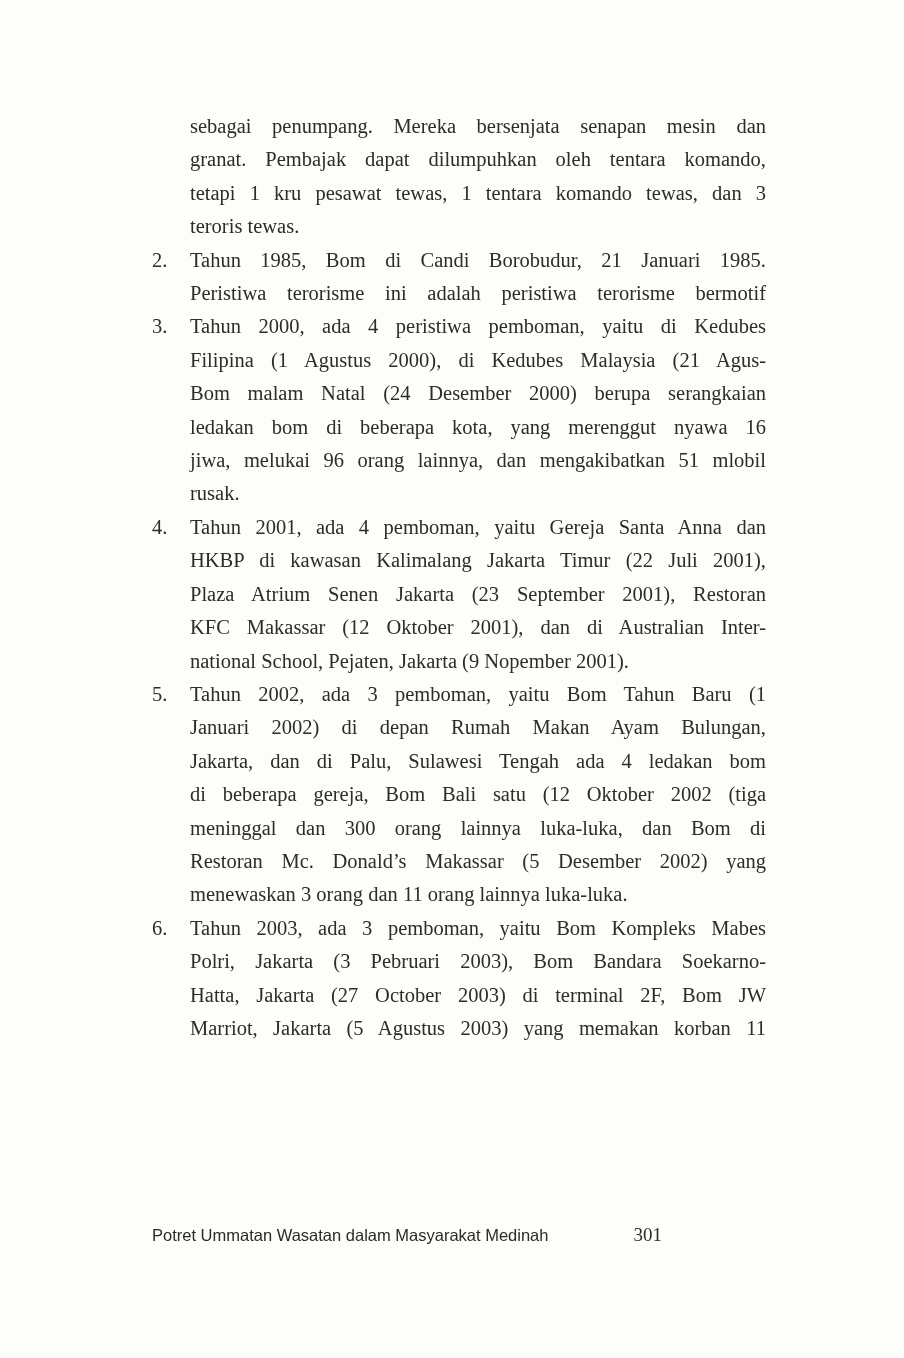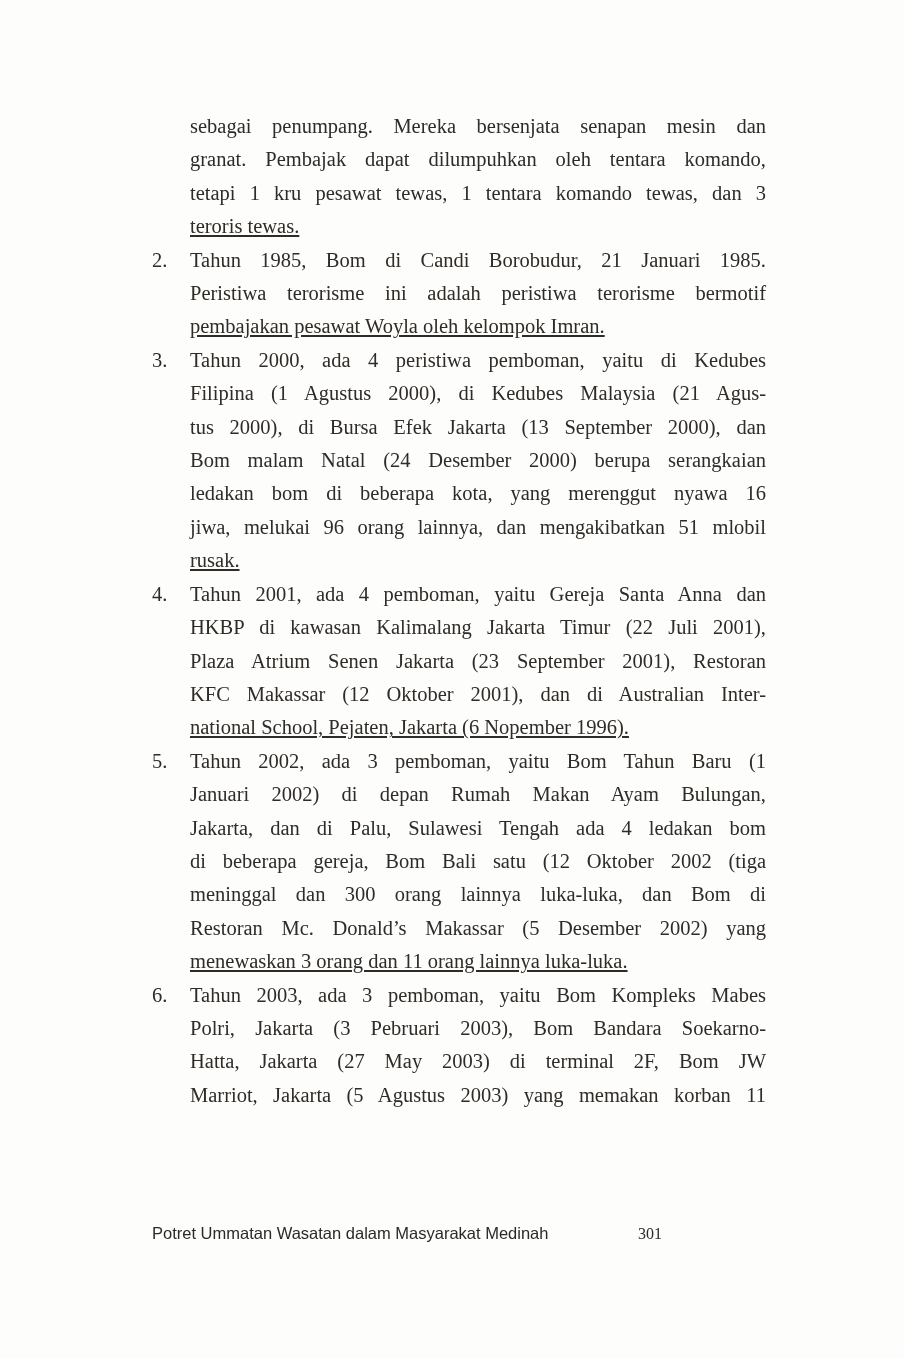--- a/index.html
+++ b/index.html
@@ -38,38 +38,37 @@
   }
   .line {
     font-size: 20.5px;
     line-height: 33.4px;
     text-align: justify;
     text-align-last: justify;
     white-space: normal;
   }
   .line.lastline {
     text-align-last: left;
-    text-decoration: underline;
   }
   .footer {
     position: absolute;
     left: 152px;
     right: 138px;
     top: 1224px;
     display: flex;
     justify-content: space-between;
     align-items: baseline;
     font-family: "Liberation Sans", sans-serif;
     font-size: 16.5px;
     color: #2b2a28;
     text-align: center;
   }
   .footer .pageno {
     font-family: "Liberation Serif", serif;
-    font-size: 16px;
+    font-size: 19px;
   }
 </style>
 </head>
 <body>
 
 <div class="page">
 
   <main class="content">
 
     <section class="block">
@@ -80,45 +79,43 @@
           <div class="line">tetapi 1 kru pesawat tewas, 1 tentara komando tewas, dan 3</div>
           <div class="line lastline">teroris tewas.</div>
         </div>
     </section>
 
     <section class="block">
       <span class="num">2.</span>
       <div class="lines">
           <div class="line">Tahun 1985, Bom di Candi Borobudur, 21 Januari 1985.</div>
           <div class="line">Peristiwa terorisme ini adalah peristiwa terorisme bermotif</div>
-          <div class="line lastline">pembajakan pesawat Woyla oleh kelompok Imran.</div>
         </div>
     </section>
 
     <section class="block">
       <span class="num">3.</span>
       <div class="lines">
           <div class="line">Tahun 2000, ada 4 peristiwa pemboman, yaitu di Kedubes</div>
           <div class="line">Filipina (1 Agustus 2000), di Kedubes Malaysia (21 Agus-</div>
-          <div class="line">tus 2000), di Bursa Efek Jakarta (13 September 2000), dan</div>
           <div class="line">Bom malam Natal (24 Desember 2000) berupa serangkaian</div>
           <div class="line">ledakan bom di beberapa kota, yang merenggut nyawa 16</div>
           <div class="line">jiwa, melukai 96 orang lainnya, dan mengakibatkan 51 mlobil</div>
           <div class="line lastline">rusak.</div>
         </div>
     </section>
 
     <section class="block">
       <span class="num">4.</span>
       <div class="lines">
           <div class="line">Tahun 2001, ada 4 pemboman, yaitu Gereja Santa Anna dan</div>
           <div class="line">HKBP di kawasan Kalimalang Jakarta Timur (22 Juli 2001),</div>
           <div class="line">Plaza Atrium Senen Jakarta (23 September 2001), Restoran</div>
           <div class="line">KFC Makassar (12 Oktober 2001), dan di Australian Inter-</div>
-          <div class="line lastline">national School, Pejaten, Jakarta (6 Nopember 1996).</div>
+          <div class="line lastline">national School, Pejaten, Jakarta (9 Nopember 2001).</div>
         </div>
     </section>
 
     <section class="block">
       <span class="num">5.</span>
       <div class="lines">
           <div class="line">Tahun 2002, ada 3 pemboman, yaitu Bom Tahun Baru (1</div>
           <div class="line">Januari 2002) di depan Rumah Makan Ayam Bulungan,</div>
           <div class="line">Jakarta, dan di Palu, Sulawesi Tengah ada 4 ledakan bom</div>
           <div class="line">di beberapa gereja, Bom Bali satu (12 Oktober 2002 (tiga</div>
@@ -126,21 +123,21 @@
           <div class="line">Restoran Mc. Donald’s Makassar (5 Desember 2002) yang</div>
           <div class="line lastline">menewaskan 3 orang dan 11 orang lainnya luka-luka.</div>
         </div>
     </section>
 
     <section class="block">
       <span class="num">6.</span>
       <div class="lines">
           <div class="line">Tahun 2003, ada 3 pemboman, yaitu Bom Kompleks Mabes</div>
           <div class="line">Polri, Jakarta (3 Pebruari 2003), Bom Bandara Soekarno-</div>
-          <div class="line">Hatta, Jakarta (27 May 2003) di terminal 2F, Bom JW</div>
+          <div class="line">Hatta, Jakarta (27 October 2003) di terminal 2F, Bom JW</div>
           <div class="line">Marriot, Jakarta (5 Agustus 2003) yang memakan korban 11</div>
         </div>
     </section>
 
   </main>
 
   <footer class="footer">
     <span>Potret Ummatan Wasatan dalam Masyarakat Medinah</span>
     <span class="pageno">301</span>
   </footer>

